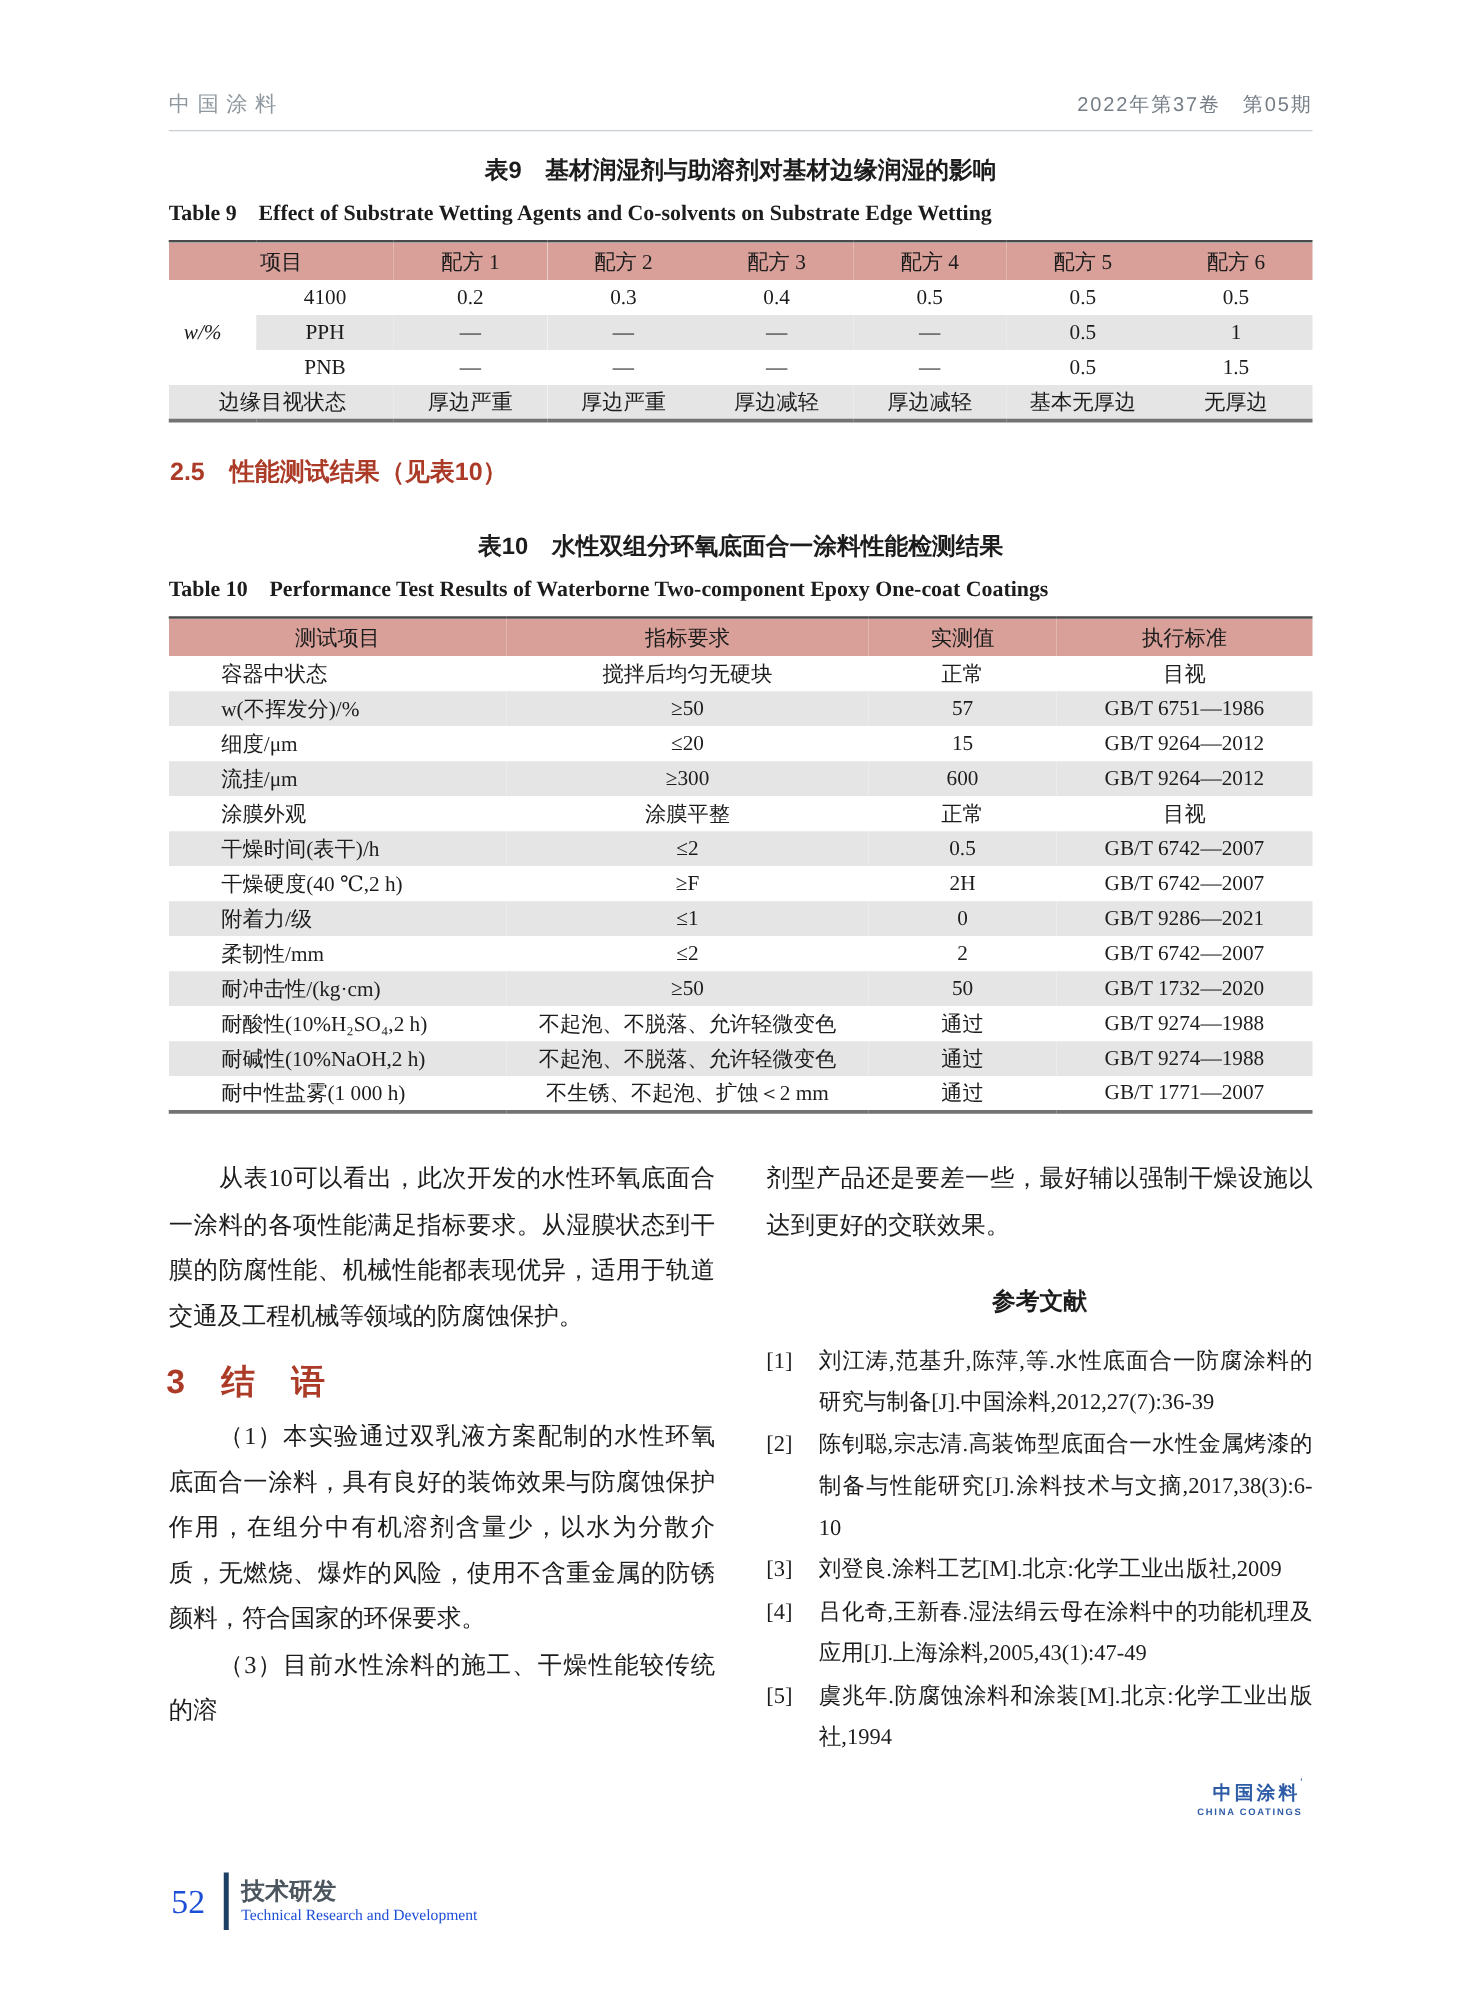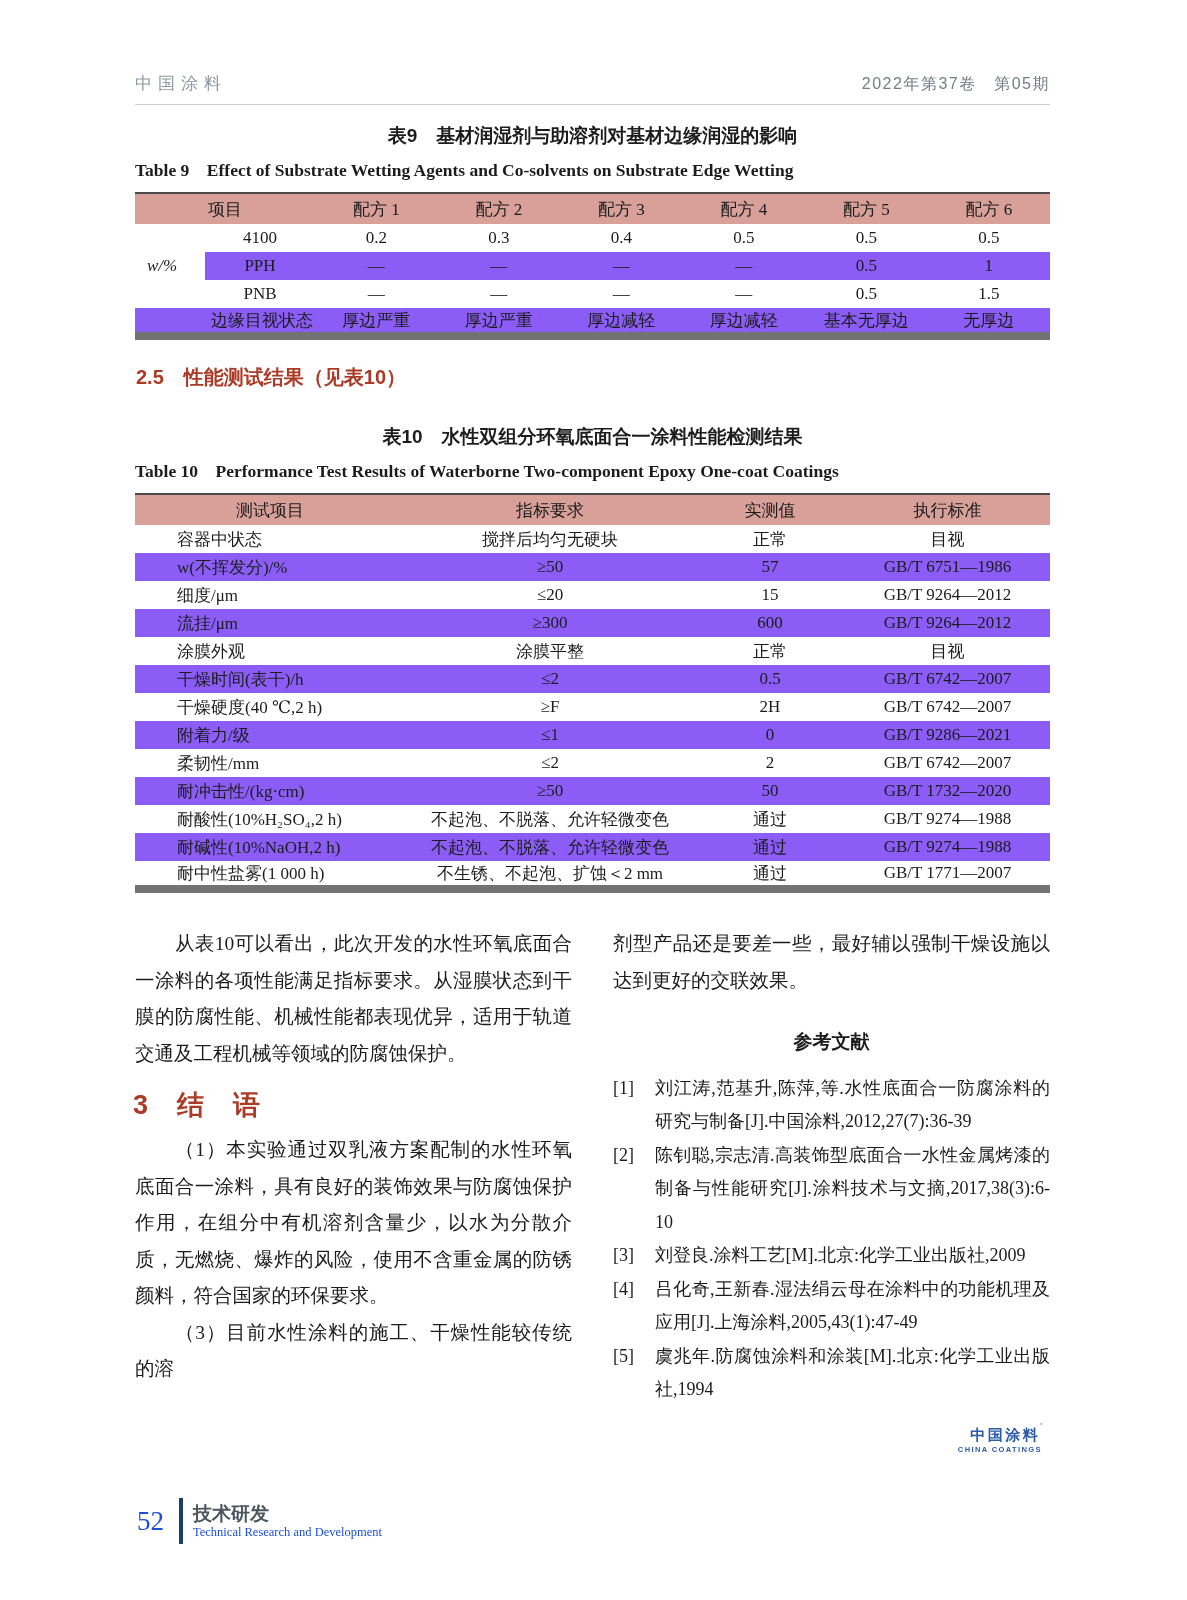--- a/index.html
+++ b/index.html
@@ -20,31 +20,31 @@
   .issue-info   { font-family:"Liberation Sans","DejaVu Sans",sans-serif; font-size:16px; color:#757e86; letter-spacing:1.5px; }
 
   
   .tbl-block { position:absolute; left:135px; width:915px; }
   #t9-block  { top:123px; }
   #t10-block { top:424px; }
   .tbl-title-zh { text-align:center; font-family:"Liberation Sans","DejaVu Sans",sans-serif; font-weight:bold; font-size:19px; margin:0 0 9px 0; }
   .tbl-title-en { font-family:"Liberation Serif","DejaVu Serif",serif; font-weight:bold; font-size:17.5px; margin:0 0 10px 0; }
 
   table { width:100%; border-collapse:collapse; table-layout:fixed;
-          border-top:2px solid #4a4a4a; border-bottom:8px solid #737373; font-size:17px; }
+          border-top:2px solid #4a4a4a; border-bottom:3px solid #737373; font-size:17px; }
   th, td { font-weight:normal; text-align:center; height:28px; padding:0 2px; overflow:hidden; white-space:nowrap; }
   thead tr { background:#d8a099; }
   thead th { height:31px; }
-  tr.pink  { background:#8b5cf6; }
+  tr.pink  { background:#e5e5e5; }
 
   
   #t9 col.c-w    { width:70px; }
   #t9 col.c-item { width:110px; }
   #t9 td.wlabel  { font-style:italic; text-align:left; padding-left:12px; background:#fff; }
-  #t9 td.rowlabel{ text-align:right; padding-left:4px;font-family:Liberation Serif, serif; }
+  #t9 td.rowlabel{ text-align:center; padding-left:4px;font-family:Liberation Serif, serif; }
 
   
   #t10 col.c1 { width:270px; }
   #t10 col.c2 { width:290px; }
   #t10 col.c3 { width:150px; }
   #t10 col.c4 { width:205px; }
   #t10 td.c1  { text-align:left; padding-left:42px; }
 
   
   .s25-heading {

